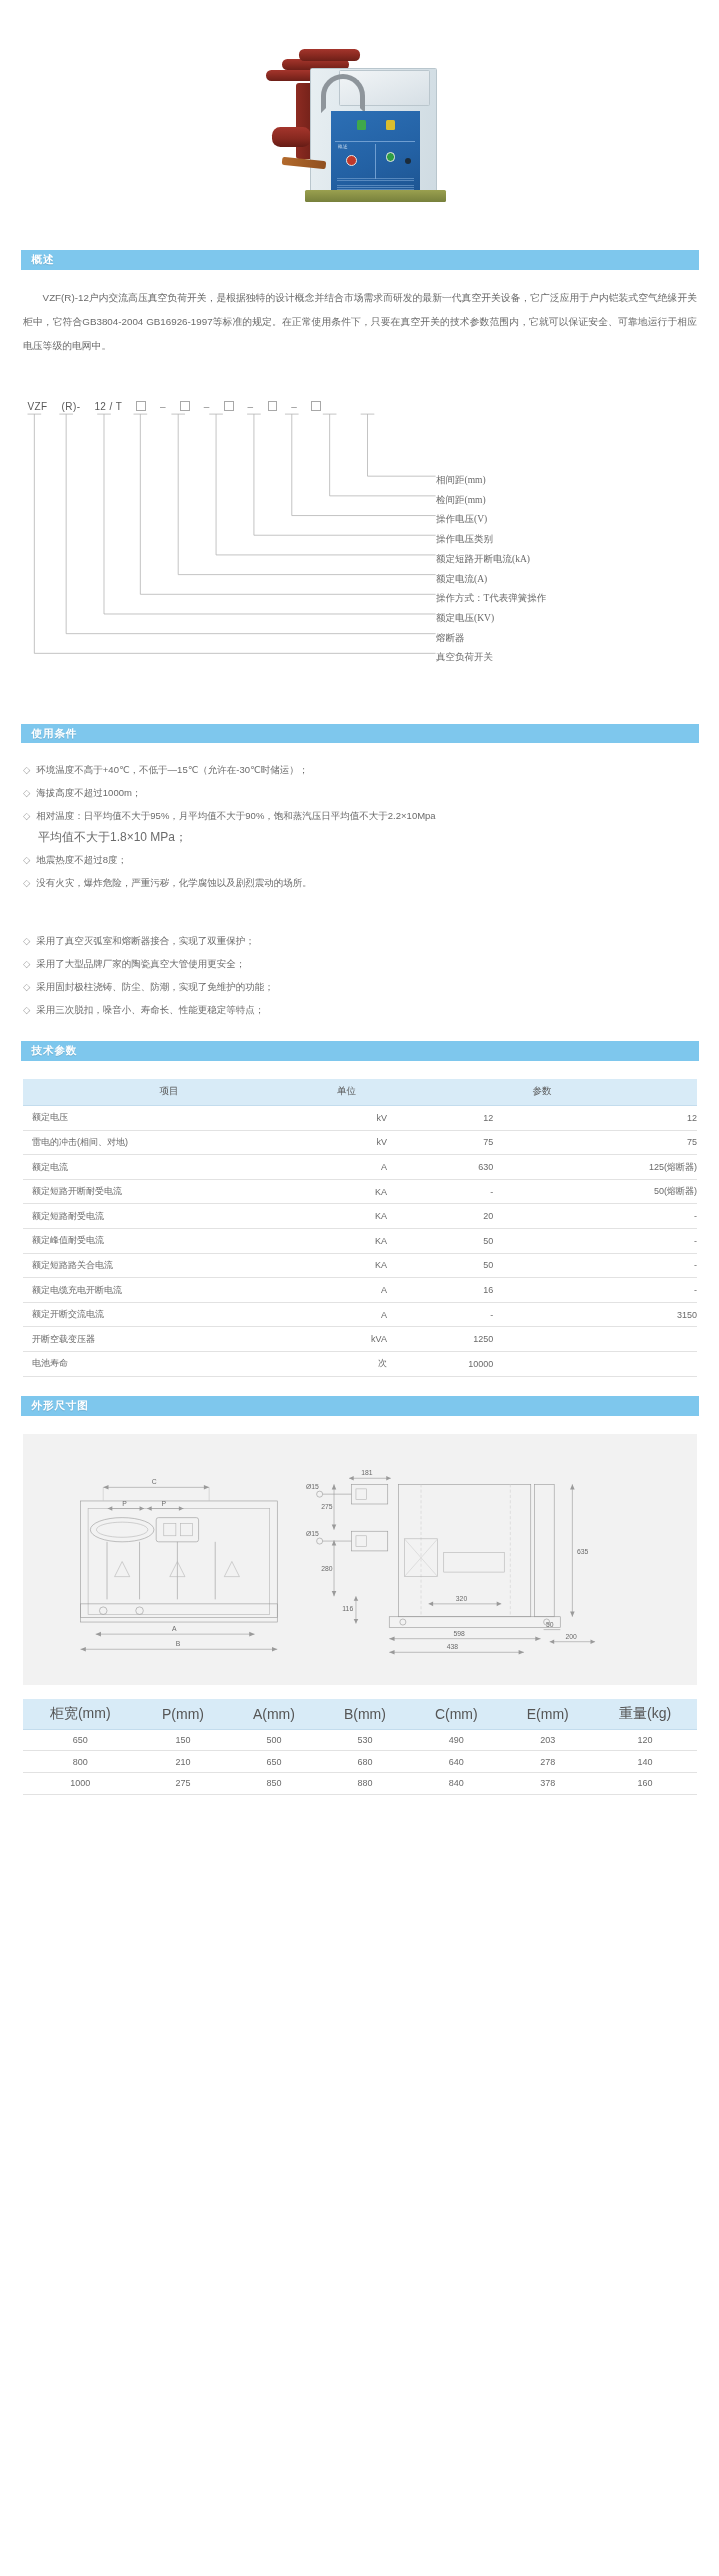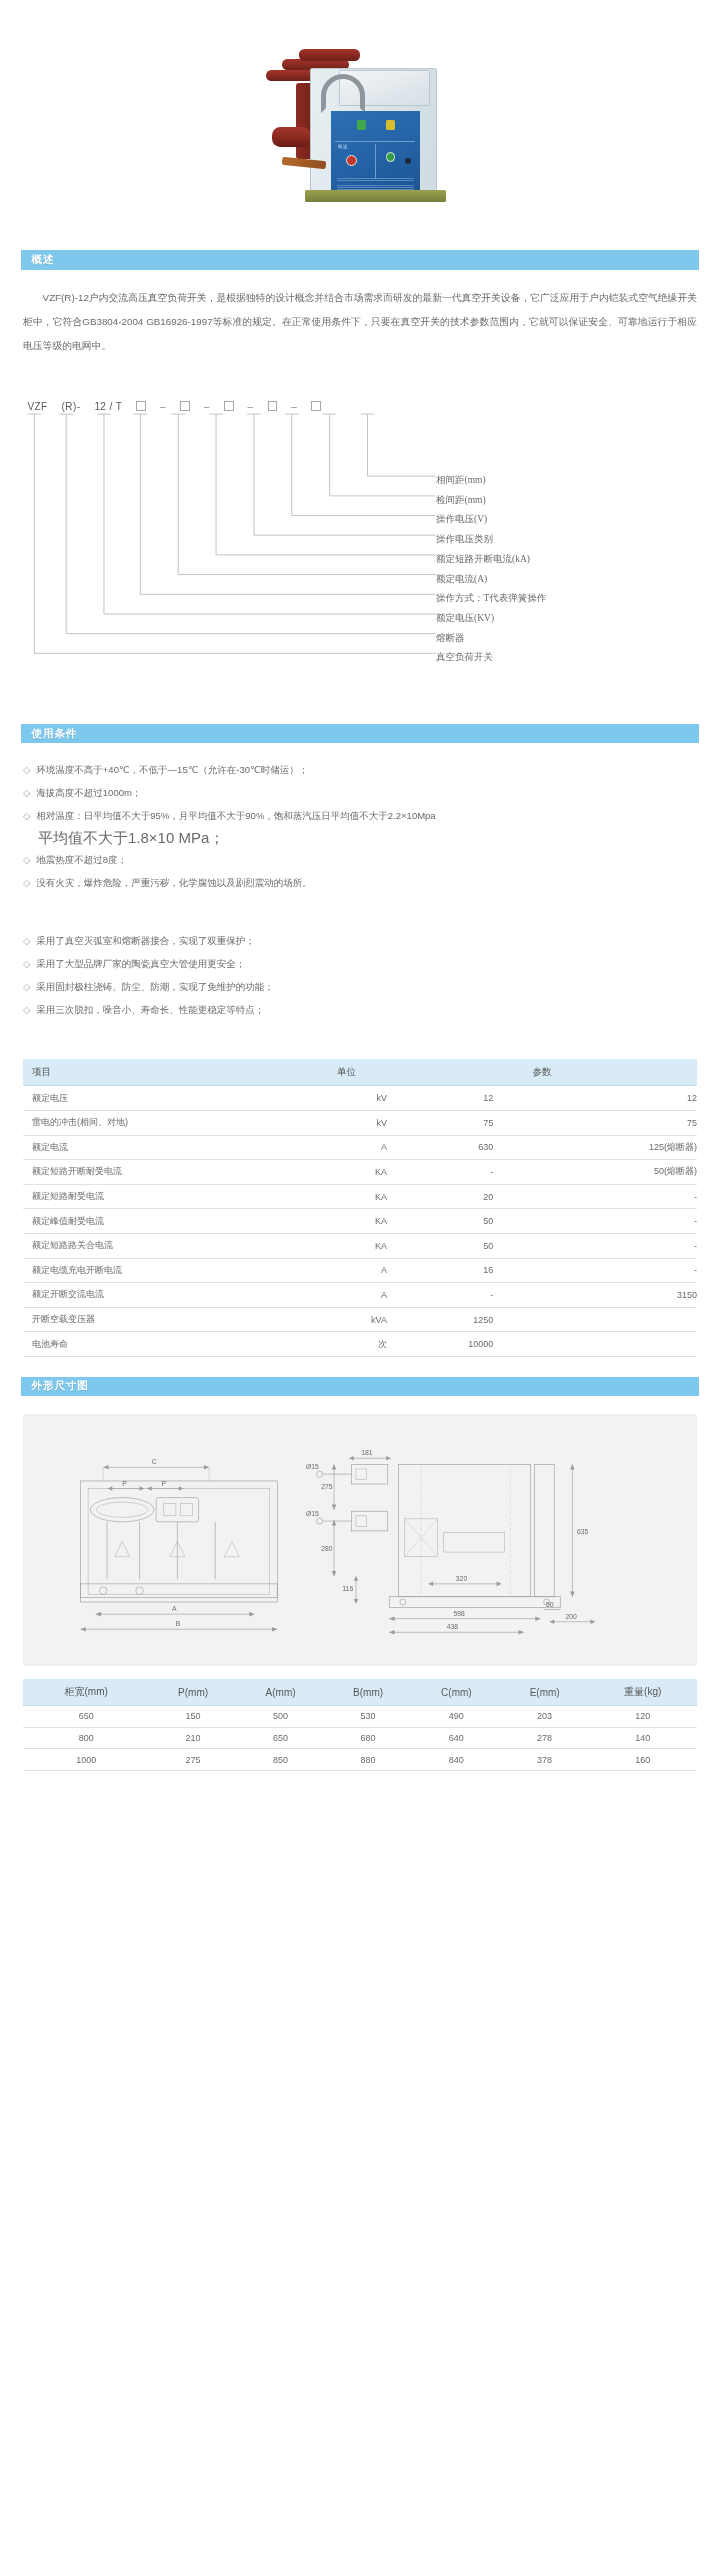--- a/index.html
+++ b/index.html
@@ -114,21 +114,21 @@
     color: #6a6a6a;
     text-align: justify;
   }
   .bullets { margin: 15px 23px 0 23px; }
   .bullet {
     font-size: 9.5px; line-height: 23px; color:#6a6a6a;
     display: flex; gap: 6px;
   }
   .bullet .dia { color:#9a9a9a; flex: 0 0 auto; }
   .bullet .txt { flex: 1 1 auto; }
-  .subline { font-size:15px; line-height:21px; color:#6a6a6a; padding-left:15px; }
+  .subline { font-size:12px; line-height:21px; color:#6a6a6a; padding-left:15px; }
 
   
   .model-wrap { margin: 19.7px 23px 0 23px; position: relative; height: 326px; }
   .model-row {
     display:flex; align-items:center; gap:8px; font-size:10px; color:#595959;
     letter-spacing:0.4px; height:16.7px; padding-left:4.5px;
   }
   .model-row span { margin-right:6px; }
   .mbox {
     display:inline-block; width:9.8px; height:9.8px; border:0.8px solid #a8a8a8; background:#fff;
@@ -140,21 +140,21 @@
   }
   .legend-item {
     height: 19.7px; font-size: 9.5px; color:#6a6a6a; display:flex; align-items:center;
   }
 
   
   .tbl-wrap { margin: 18px 23px 0 23px; }
   table.spec { width: 100%; border-collapse: collapse; font-size: 9px; }
   table.spec th {
     background:#d8ebf7; color:#555; font-weight:normal; font-size:9.5px;
-    padding:6.8px 0 6.8px 9px; text-align:left; border-bottom:0.8px solid #c3dced;
+    padding:6.8px 0 6.8px 9px; text-align:center; border-bottom:0.8px solid #c3dced;
   }
   table.spec th.c { text-align:center; padding-left:0; }
   table.spec td {
     padding:5.3px 0 5.3px 9px; border-bottom:0.8px solid #e2e2e2; color:#6a6a6a;
   }
   table.spec td.c { text-align:right; padding-left:0; }
   table.spec tr:last-child td { border-bottom:0.8px solid #e2e2e2; }
   .col-item { width: 42%; }
   .col-unit { width: 12%; }
 
@@ -162,22 +162,22 @@
   .dim-wrap {
     margin: 18px 23px 0 23px;
     background:#f2f2f2; padding:13.6px 0 10.6px 0;
   }
   .dim-canvas { display:block; margin:0 auto; }
 
   
   .dim-tbl-wrap { margin: 13.6px 23px 30px 23px; }
   table.dims { width:100%; border-collapse:collapse; font-size:9px; }
   table.dims th {
-    background:#d8ebf7; color:#555; font-weight:normal; font-size:10px;
-    padding:6px 0; text-align:center; border-bottom:0.8px solid #c3dced;
+    background:#d8ebf7; color:#555; font-weight:normal; font-size:14px;
+    padding:6px 15px; text-align:center; border-bottom:0.8px solid #c3dced;
   }
   table.dims td {
     padding:5.3px 0; text-align:center; color:#6a6a6a; border-bottom:0.8px solid #e2e2e2;
   }
   .gap-md { height: 19.7px; }
 </style>
 </head>
 <body>
 
 <div class="page">
@@ -318,20 +318,23 @@
       <span class="txt">采用固封极柱浇铸、防尘、防潮，实现了免维护的功能；</span>
     </div>
     <div class="bullet">
       <span class="dia">◇</span>
       <span class="txt">采用三次脱扣，噪音小、寿命长、性能更稳定等特点；</span>
     </div>
   </div>
 
   <div class="gap-md"></div>
 
+  <div class="sec-head">
+    <span class="t">技术参数</span>
+  </div>
   <div class="tbl-wrap">
     <table class="spec">
       <thead>
         <tr>
           <th class="col-item">项目</th>
           <th class="c col-unit">单位</th>
           <th class="c" colspan="2">参数</th>
         </tr>
       </thead>
       <tbody>

